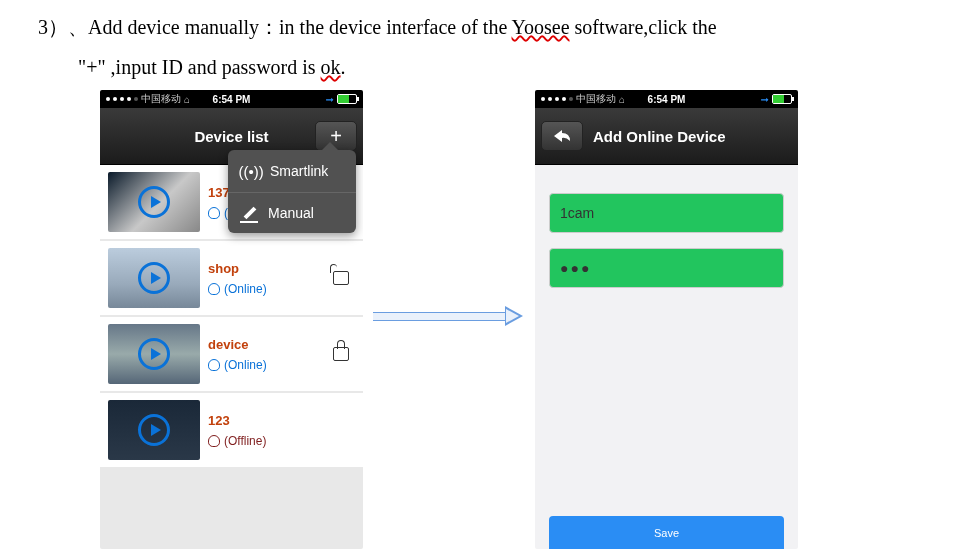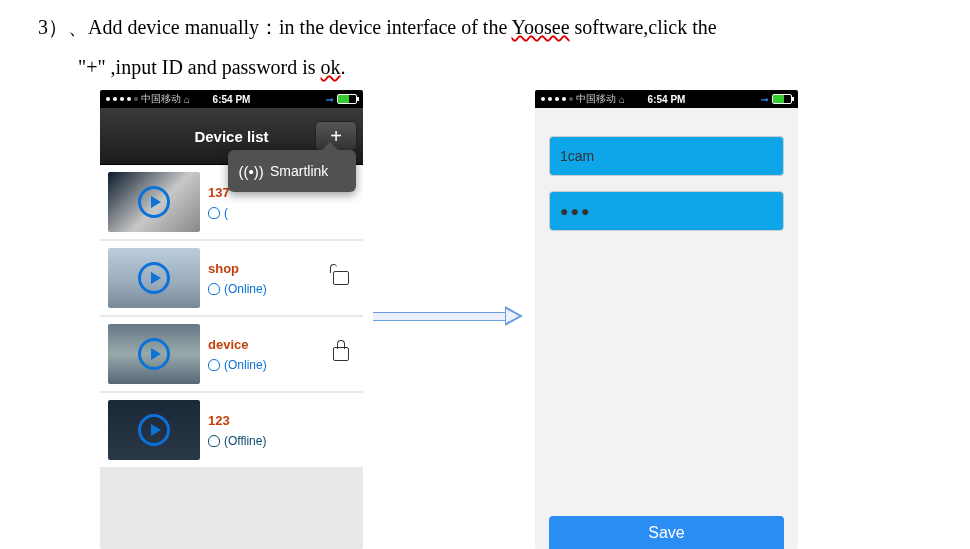--- a/index.html
+++ b/index.html
@@ -105,21 +105,21 @@
     display:flex;align-items:center;justify-content:center;
   }
   .playcircle::after{
     content:"";width:0;height:0;
     border-top:6px solid transparent;border-bottom:6px solid transparent;
     border-left:10px solid #0a72d8;margin-left:3px;
   }
   .dev-info{display:flex;flex-direction:column;gap:6px;font-size:13px;}
   .dev-name{font-weight:700;color:#c2410c;}
   .dev-status{color:#0a72d8;font-size:12px;display:flex;align-items:center;gap:4px;}
-  .dev-status.off{color:#0c4a6e;}
+  .dev-status.off{color:#7f1d1d;}
   .person-ico{width:10px;height:10px;border:1px solid currentColor;border-radius:50% 50% 40% 40%;position:relative;}
 
   .lock-ico{
     position:absolute;right:14px;top:50%;transform:translateY(-50%);
     width:14px;height:12px;border:1.5px solid #333;border-radius:2px;
   }
   .lock-ico::before{content:"";position:absolute;top:-8px;left:3px;width:6px;height:8px;border:1.5px solid #333;border-bottom:none;border-radius:6px 6px 0 0;}
   .lock-ico.open::before{left:-4px;border-right:none;}
 
   
@@ -139,32 +139,32 @@
   .popup-item + .popup-item{border-top:1px solid #666;}
   .bcast-ico{width:18px;height:18px;display:flex;align-items:center;justify-content:center;font-size:15px;}
   .pencil{width:16px;height:16px;position:relative;}
   .pencil::before{content:"";position:absolute;width:14px;height:4px;background:#fff;transform:rotate(-45deg);top:6px;left:1px;}
   .pencil::after{content:"";position:absolute;bottom:-2px;left:-2px;width:18px;height:2px;background:#fff;}
 
   
   .form-field{
     margin:15px 14px 0 14px;
     height:38px;
-    background:#0ea5e9;
+    background:#22c55e;
     border:1px solid #ccc;
     border-radius:4px;
     display:flex;align-items:center;
     padding:0 10px;
     font-size:14px;color:#333;
   }
   .form-field.first{margin-top:28px;}
   .save-btn{
     position:absolute;bottom:0;left:14px;right:14px;height:33px;
     background:#2a8df4;color:#fff;border-radius:4px 4px 0 0;
-    display:flex;align-items:center;justify-content:center;font-size:16px;
+    display:flex;align-items:center;justify-content:center;font-size:11px;
   }
 
   
   .arrow{
     position:absolute;left:373px;top:306px;width:150px;height:20px;
   }
   .arrow-line{position:absolute;left:0;top:6px;width:134px;height:7px;
     border-top:1.5px solid #6a9de0;border-bottom:1.5px solid #6a9de0;
     background:linear-gradient(#eaf1fb,#eaf1fb);
   }
@@ -268,20 +268,24 @@
           <span>(Offline)</span>
         </div>
     </div>
   </div>
 
   <div class="popup">
     <div class="popup-item">
       <span class="bcast-ico">((•))</span>
       <span>Smartlink</span>
     </div>
+    <div class="popup-item">
+      <span class="pencil"></span>
+      <span>Manual</span>
+    </div>
   </div>
 </div>
 
 <div class="arrow">
   <div class="arrow-line"></div>
   <div class="arrow-head"></div>
 </div>
 
 <div class="phone right">
   <div class="statusbar">
@@ -296,20 +300,28 @@
     </div>
     <div class="sb-time">6:54 PM</div>
     <div class="sb-right">
       <span style="color:#2a8df4">➞</span>
       <span class="batt">
           <span class="fill"></span>
         </span>
     </div>
   </div>
 
+  <div class="navbar">
+    <div class="back-btn">
+      <svg width="20" height="14" viewBox="0 0 20 14">
+        <path d="M2 7 L10 1 L10 4 Q18 4 18 12 Q14 8 10 9 L10 13 Z" fill="#fff"></path>
+      </svg>
+    </div>
+    <div class="nav-title">Add Online Device</div>
+  </div>
 
   <div class="form-field first">
     <span>1cam</span>
   </div>
   <div class="form-field">
     <span style="letter-spacing:2px;">●●●</span>
   </div>
 
   <div class="save-btn">
     <span>Save</span>

